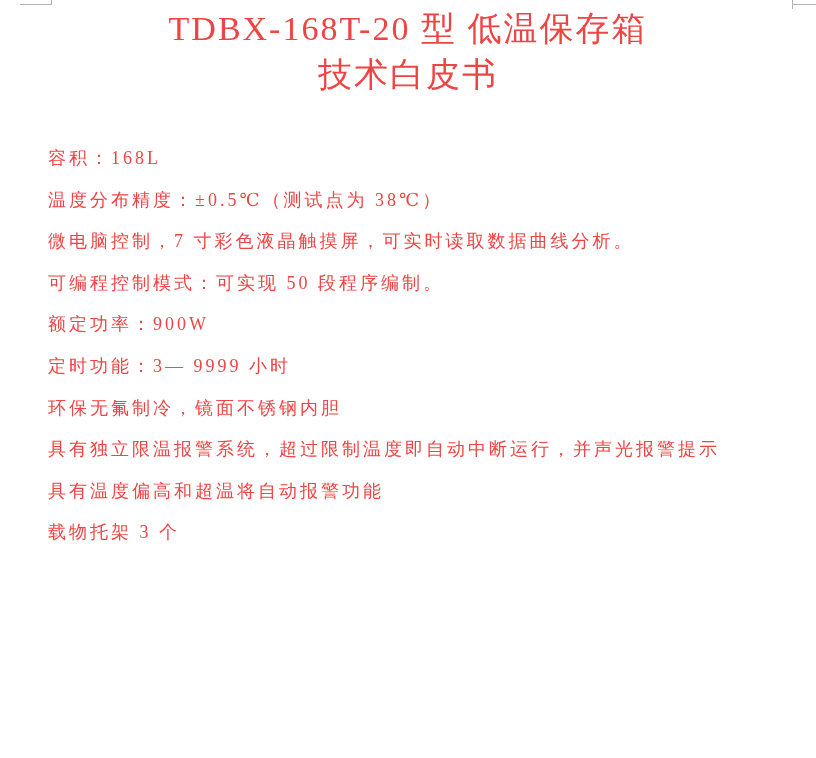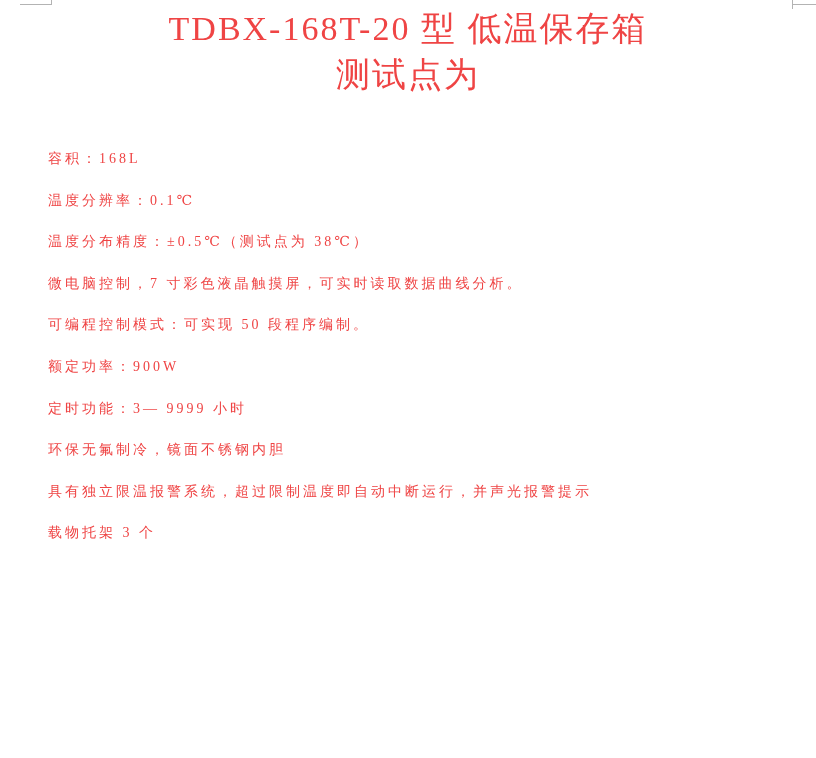--- a/index.html
+++ b/index.html
@@ -39,47 +39,47 @@
     white-space: nowrap;
   }
   .doc-body {
     position: absolute;
     top: 138px;
     left: 48px;
     right: 24px;
   }
   .doc-body p {
     margin: 0;
-    font-size: 14px;
+    font-size: 18px;
     line-height: 41.6px;
     letter-spacing: 3px;
     white-space: nowrap;
   }
 </style>
 </head>
 <body>
 
 <div class="page">
 
   <span class="crop-mark crop-left-h"></span>
   <span class="crop-mark crop-left-v"></span>
   <span class="crop-mark crop-right-v"></span>
   <span class="crop-mark crop-right-h"></span>
 
   <div class="doc-title">
     <div>TDBX-168T-20 型 低温保存箱</div>
-    <div>测试点为</div>
+    <div>技术白皮书</div>
   </div>
 
   <div class="doc-body">
     <p>容积：168L</p>
-    <p>温度分辨率：0.1℃</p>
     <p>温度分布精度：±0.5℃（测试点为 38℃）</p>
     <p>微电脑控制，7 寸彩色液晶触摸屏，可实时读取数据曲线分析。</p>
     <p>可编程控制模式：可实现 50 段程序编制。</p>
     <p>额定功率：900W</p>
     <p>定时功能：3— 9999 小时</p>
     <p>环保无氟制冷，镜面不锈钢内胆</p>
     <p>具有独立限温报警系统，超过限制温度即自动中断运行，并声光报警提示</p>
+    <p>具有温度偏高和超温将自动报警功能</p>
     <p>载物托架 3 个</p>
   </div>
 
 </div>
 
 </body></html>

